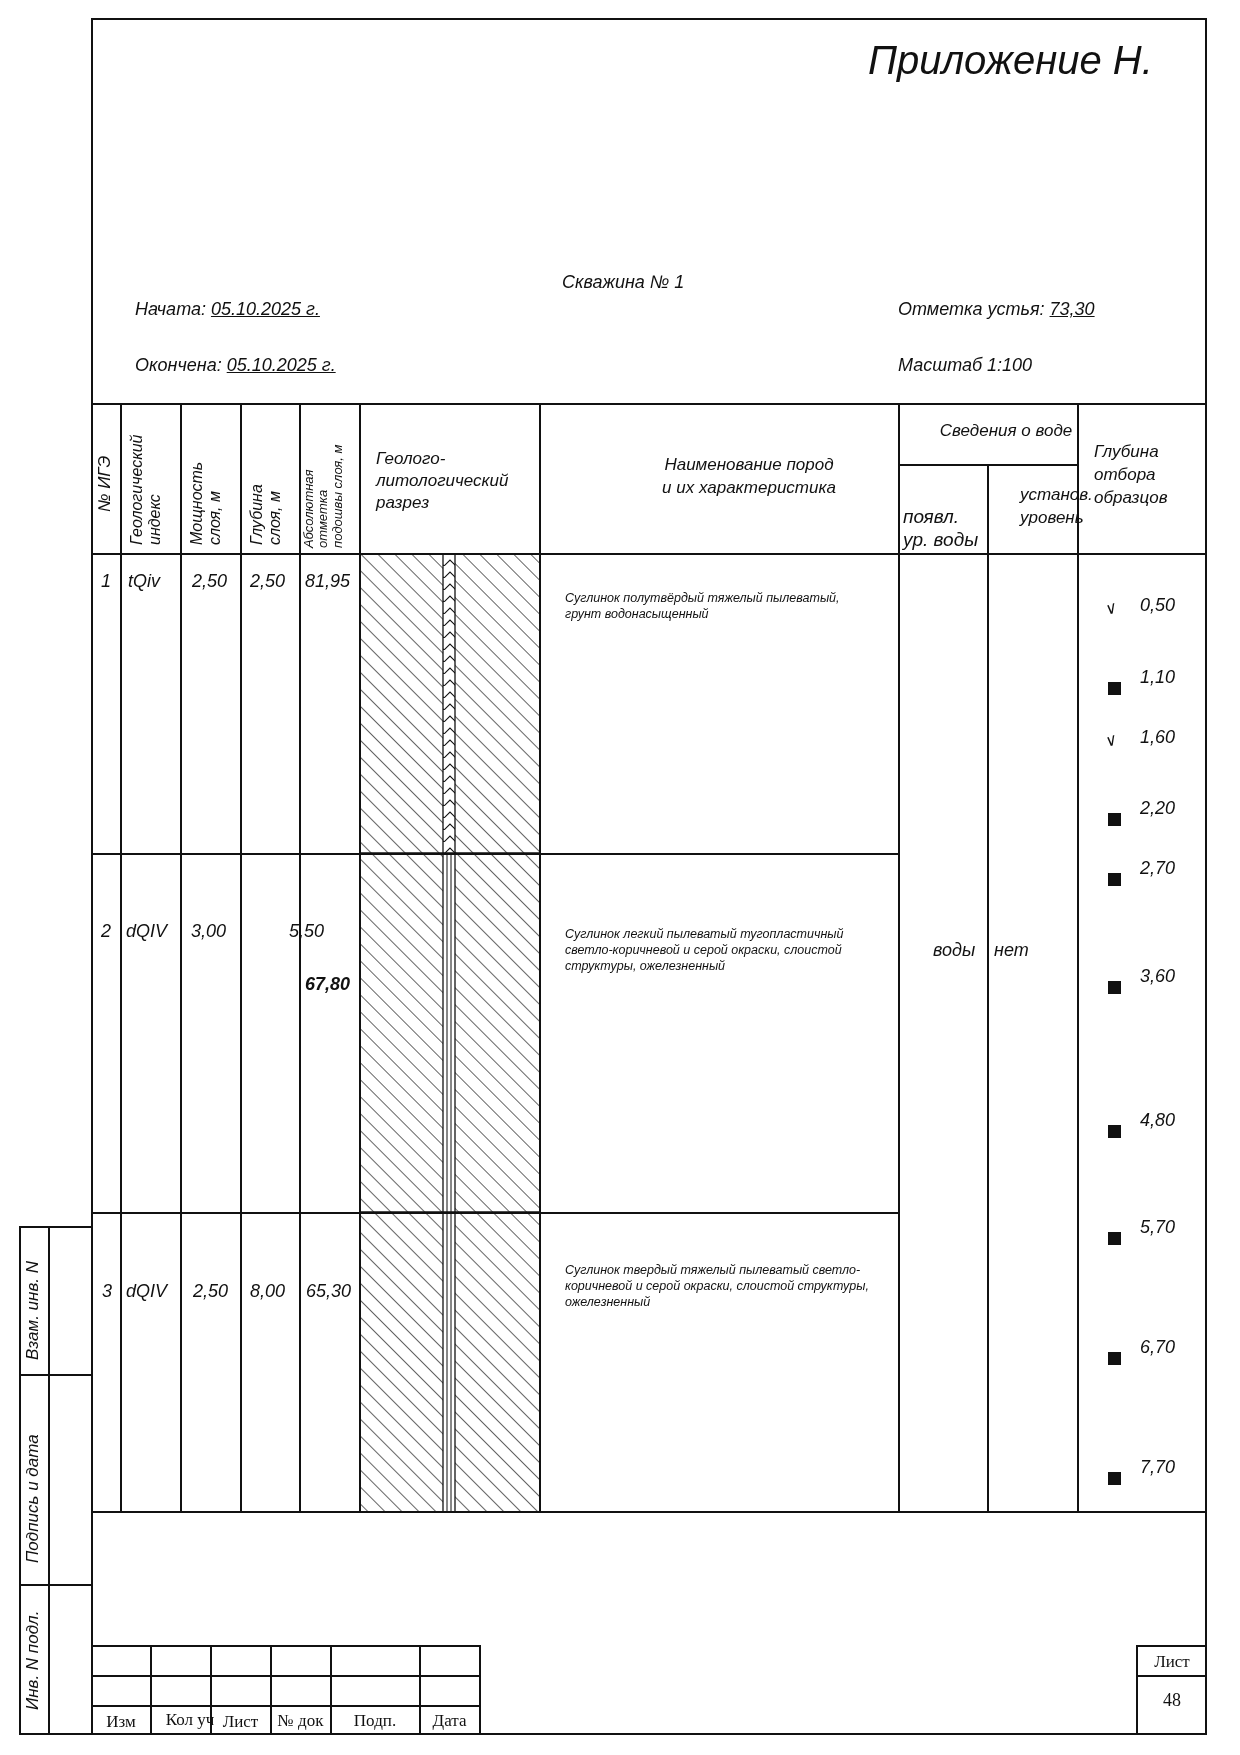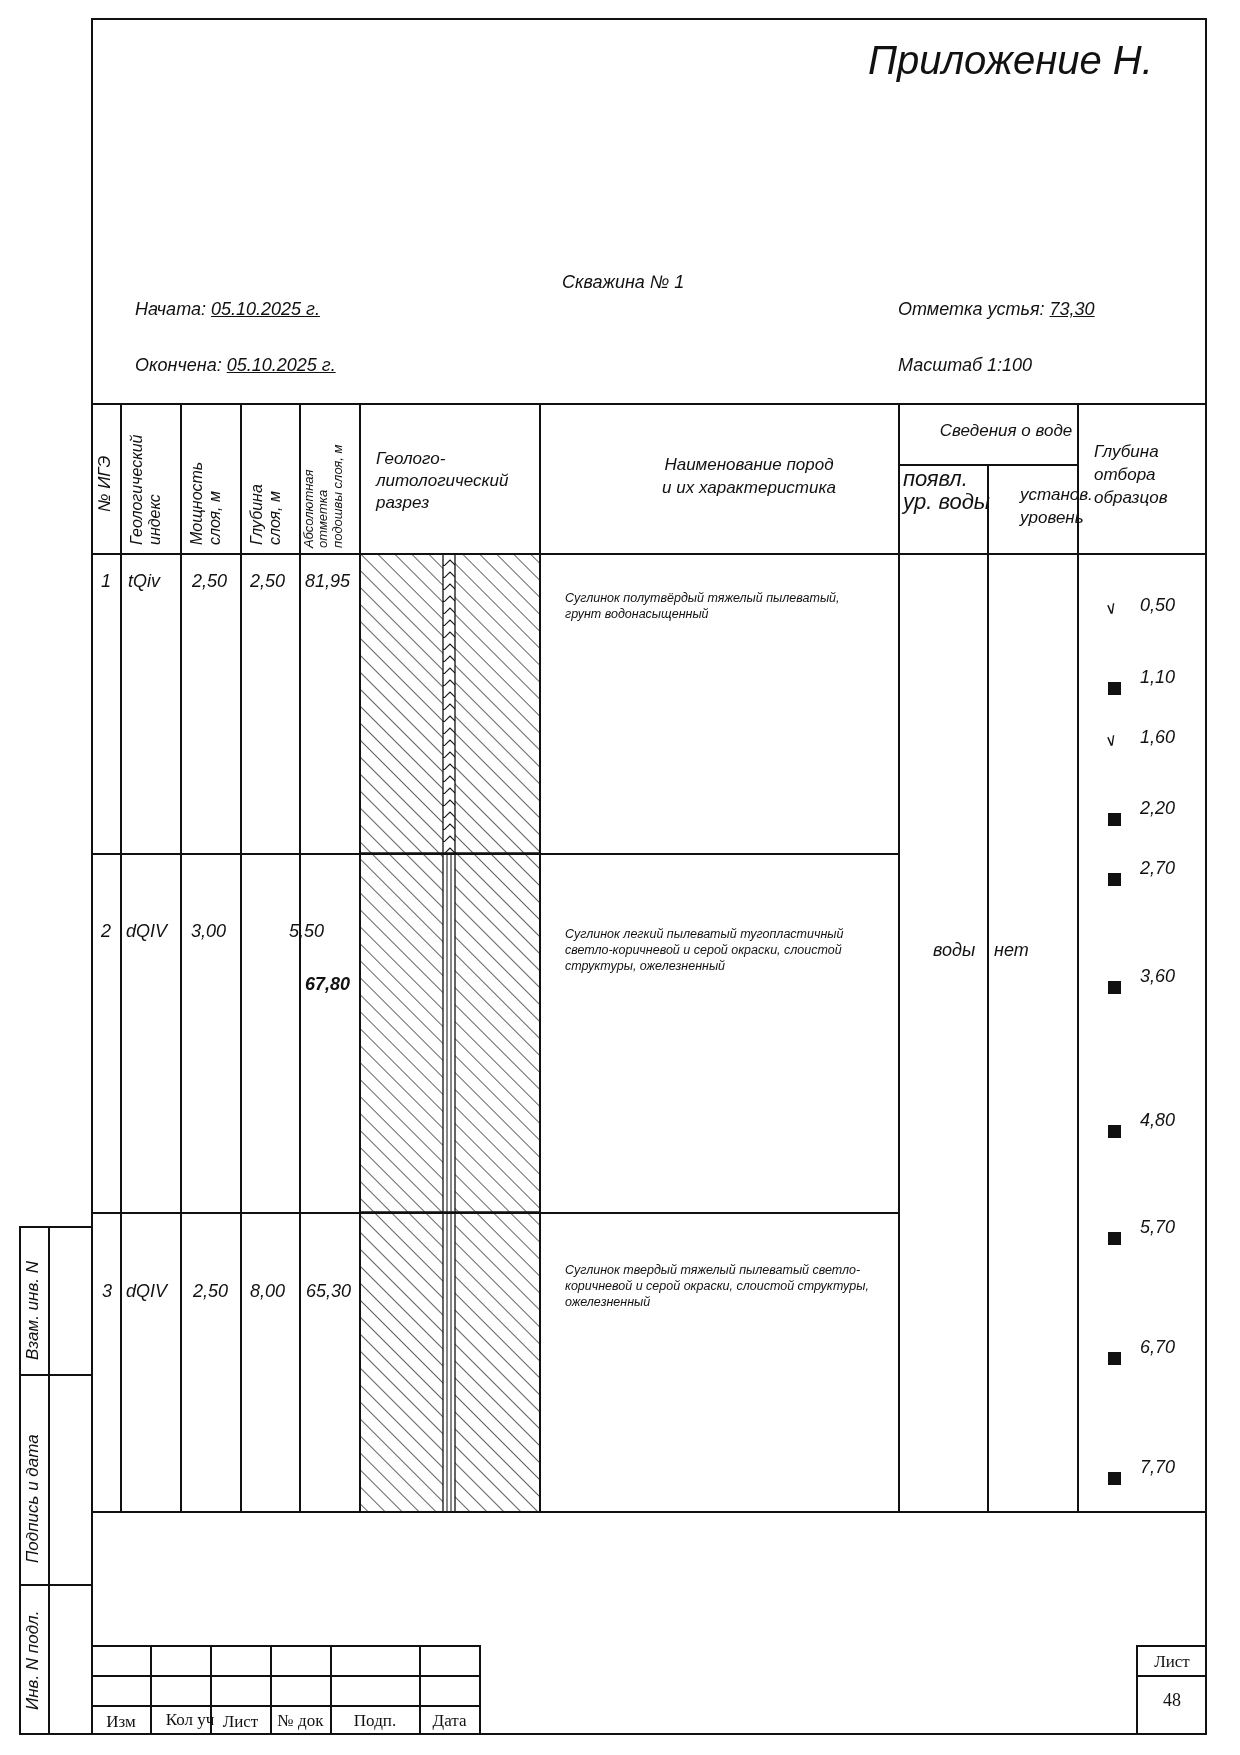--- a/index.html
+++ b/index.html
@@ -86,21 +86,21 @@
 <div class="abs it" style="left:376px;top:448px;font-size:17px;line-height:22px;">
   <div>Геолого-</div>
   <div>литологический</div>
   <div>разрез</div>
 </div>
 <div class="abs it" style="left:540px;top:453px;width:418px;text-align:center;font-size:17px;line-height:23px;">
   <div>Наименование пород</div>
   <div>и их характеристика</div>
 </div>
 <div class="abs it" style="left:899px;top:421px;width:214px;text-align:center;font-size:17px;">Сведения о воде</div>
-<div class="abs it" style="left:903px;top:467px;font-size:22px;line-height:23px;">
+<div class="abs it" style="left:903px;top:505px;font-size:19px;line-height:23px;">
   <div>появл.</div>
   <div>ур. воды</div>
 </div>
 <div class="abs it" style="left:992px;top:483px;font-size:17px;line-height:23px;margin-left:28px;">
   <div>установ.</div>
   <div>уровень</div>
 </div>
 <div class="abs it" style="left:1094px;top:440px;font-size:17px;line-height:23px;">
   <div>Глубина</div>
   <div>отбора</div>

